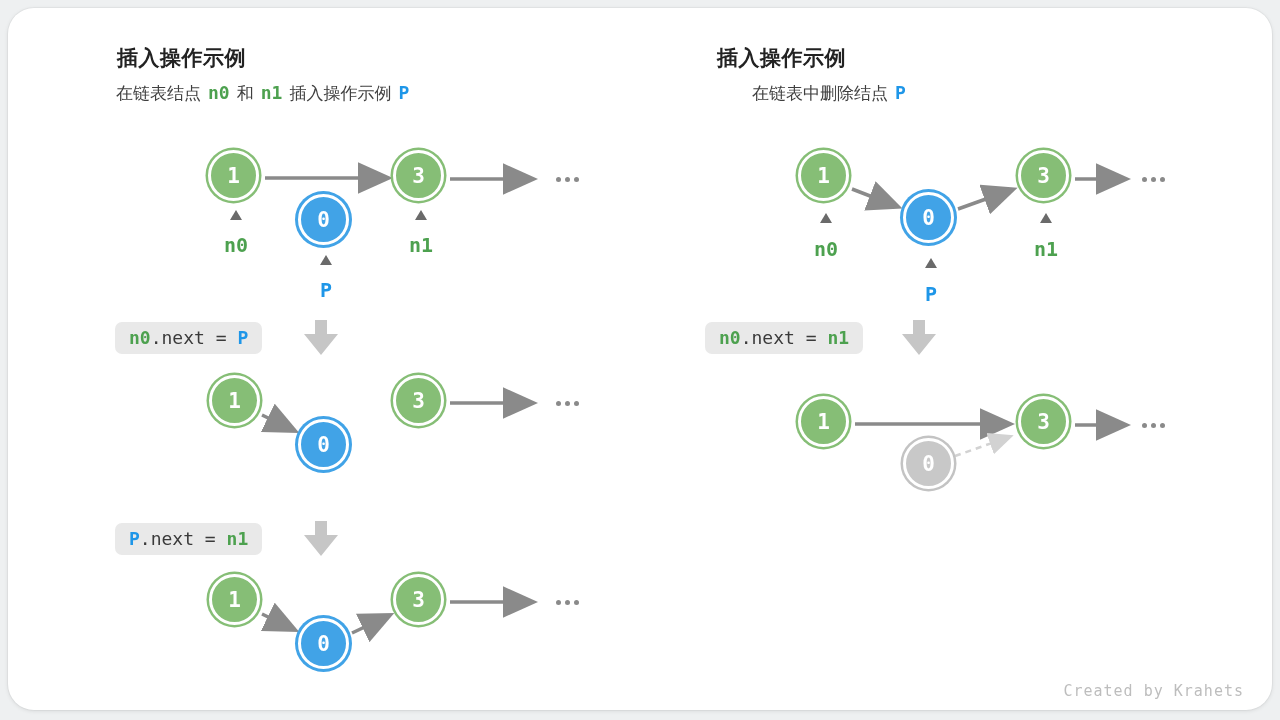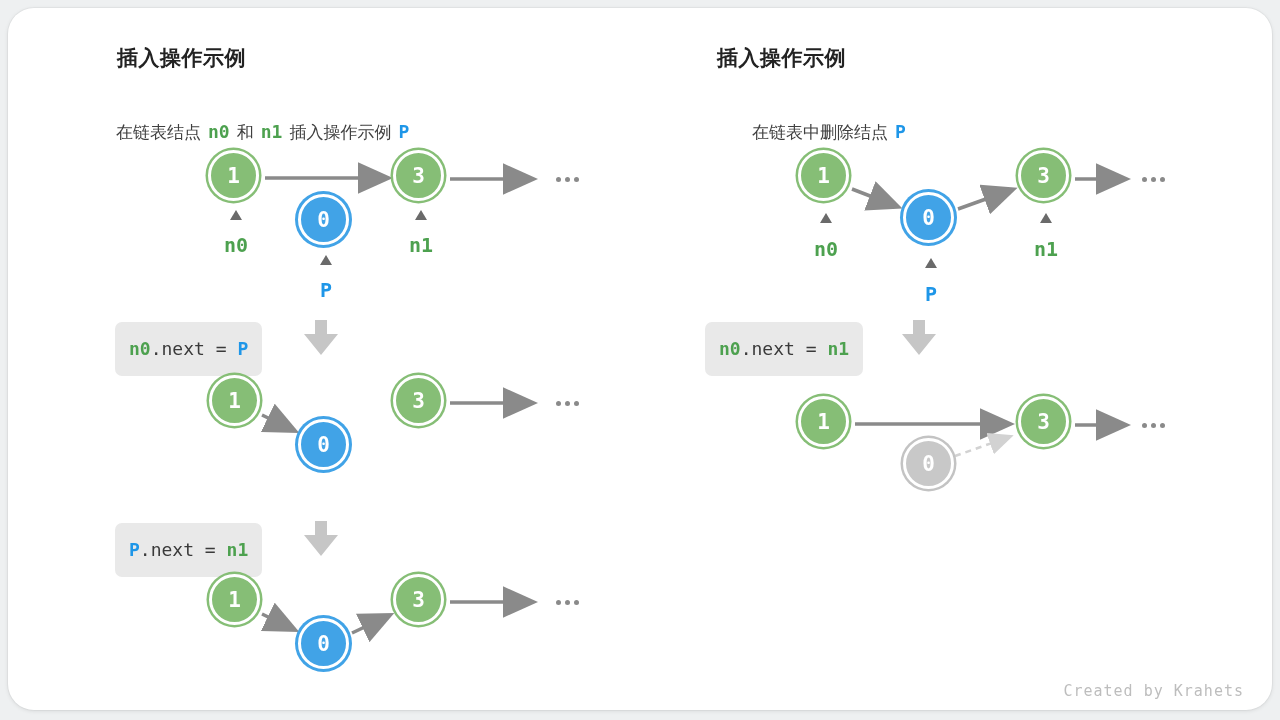--- a/index.html
+++ b/index.html
@@ -13,21 +13,21 @@
     position:absolute;left:8px;top:8px;width:1264px;height:702px;
     background:#ffffff;border-radius:26px;
     box-shadow:0 1px 4px rgba(0,0,0,0.10), 0 0 0 1px rgba(0,0,0,0.03);
   }
   .ptitle{
     position:absolute;font-weight:bold;font-size:21px;color:#222;z-index:3;
     letter-spacing:0.5px;
   }
   .psub{
     position:absolute;font-size:17px;color:#3f3f3f;z-index:3;
-    display:flex;align-items:baseline;white-space:pre;margin-top:39px;
+    display:flex;align-items:baseline;white-space:pre;
   }
   .tok{
     font-family:"DejaVu Sans Mono",monospace;font-weight:bold;font-size:18px;
     margin:0 7px;
   }
   .green{color:#4DA14F;}
   .blue{color:#1E96E8;}
   .node{
     position:absolute;width:45px;height:45px;border-radius:50%;
     border:3px solid #fff;display:flex;align-items:center;justify-content:center;
@@ -40,21 +40,21 @@
   .caret{
     position:absolute;width:0;height:0;z-index:2;
     border-left:6px solid transparent;border-right:6px solid transparent;
     border-bottom:10px solid #6a6a6a;
   }
   .nlabel{
     position:absolute;width:60px;text-align:center;z-index:2;
     font-family:"DejaVu Sans Mono",monospace;font-weight:bold;font-size:20px;
   }
   .chip{
-    position:absolute;height:30px;line-height:30px;padding:12px 14px;
+    position:absolute;height:30px;line-height:30px;padding:1px 14px;
     background:#E9E9E9;border-radius:7px;z-index:2;
     font-family:"DejaVu Sans Mono",monospace;font-size:18px;color:#3A3A3A;
     white-space:pre;
   }
   .chip b{font-weight:bold;}
   .darr{position:absolute;z-index:2;}
   .dots{position:absolute;display:flex;gap:4px;z-index:2;}
   .dots i{width:5px;height:5px;border-radius:50%;background:#8A8A8A;}
   .credit{
     position:absolute;right:36px;bottom:20px;z-index:3;

